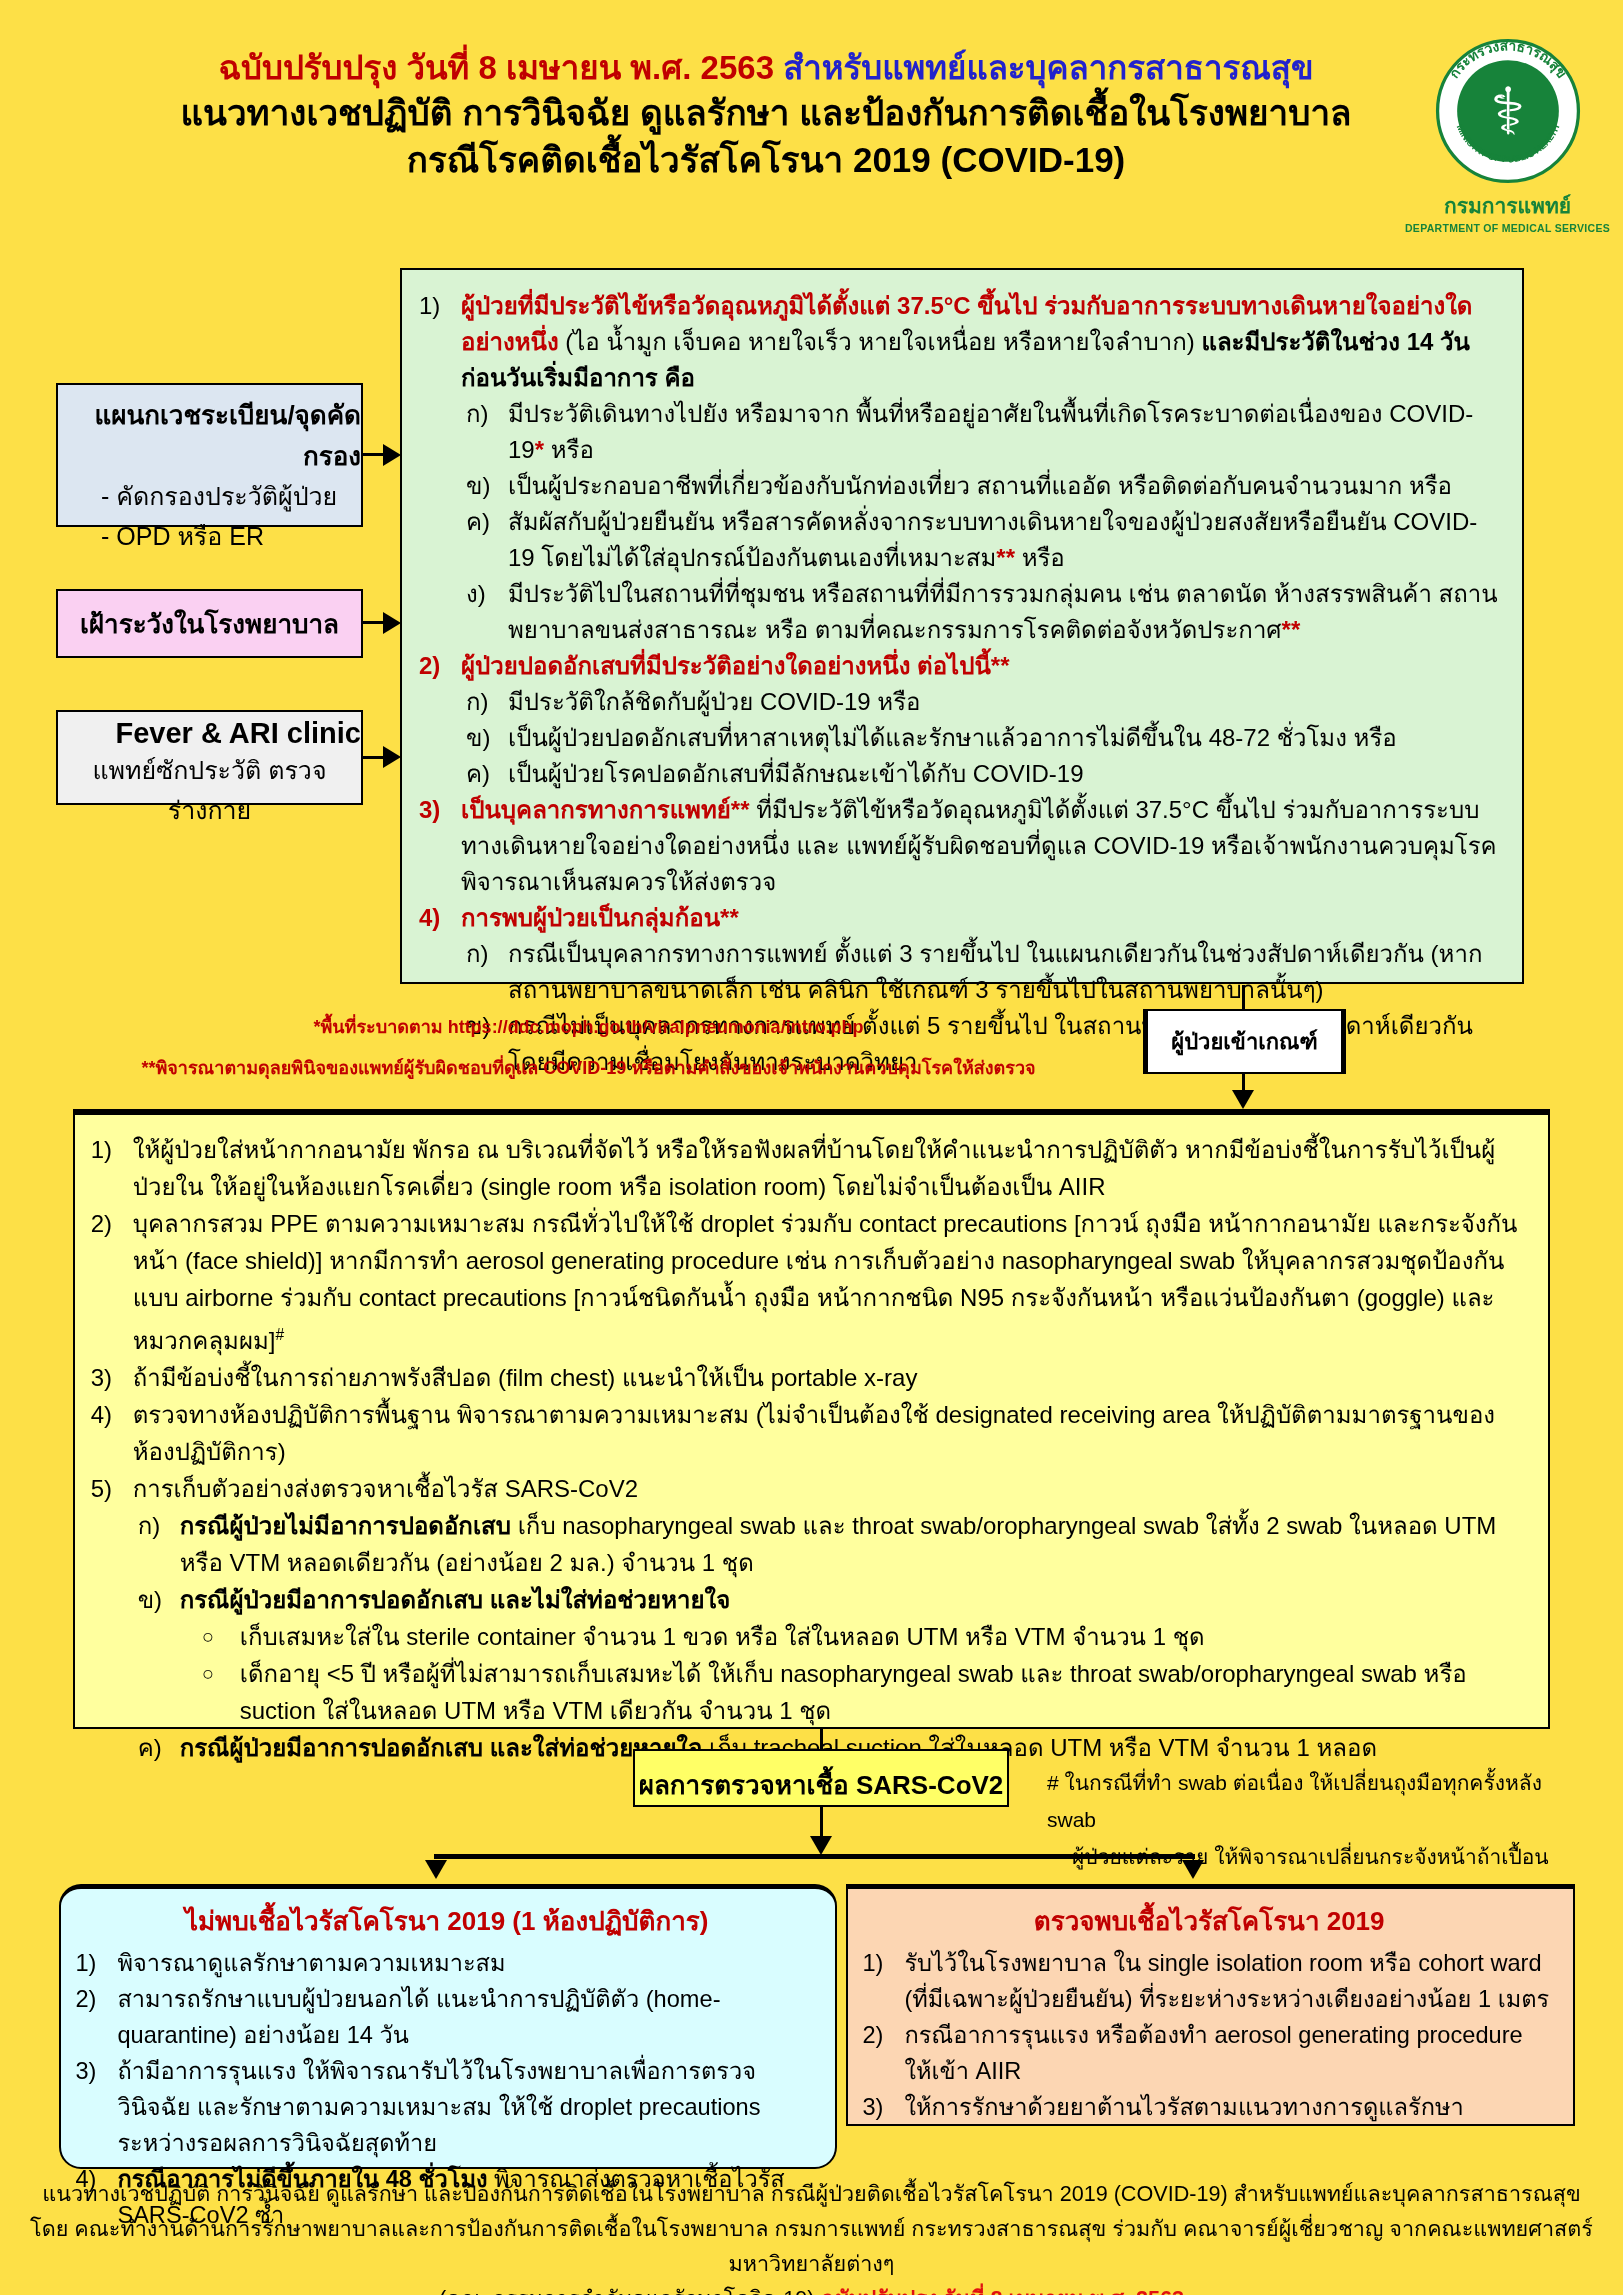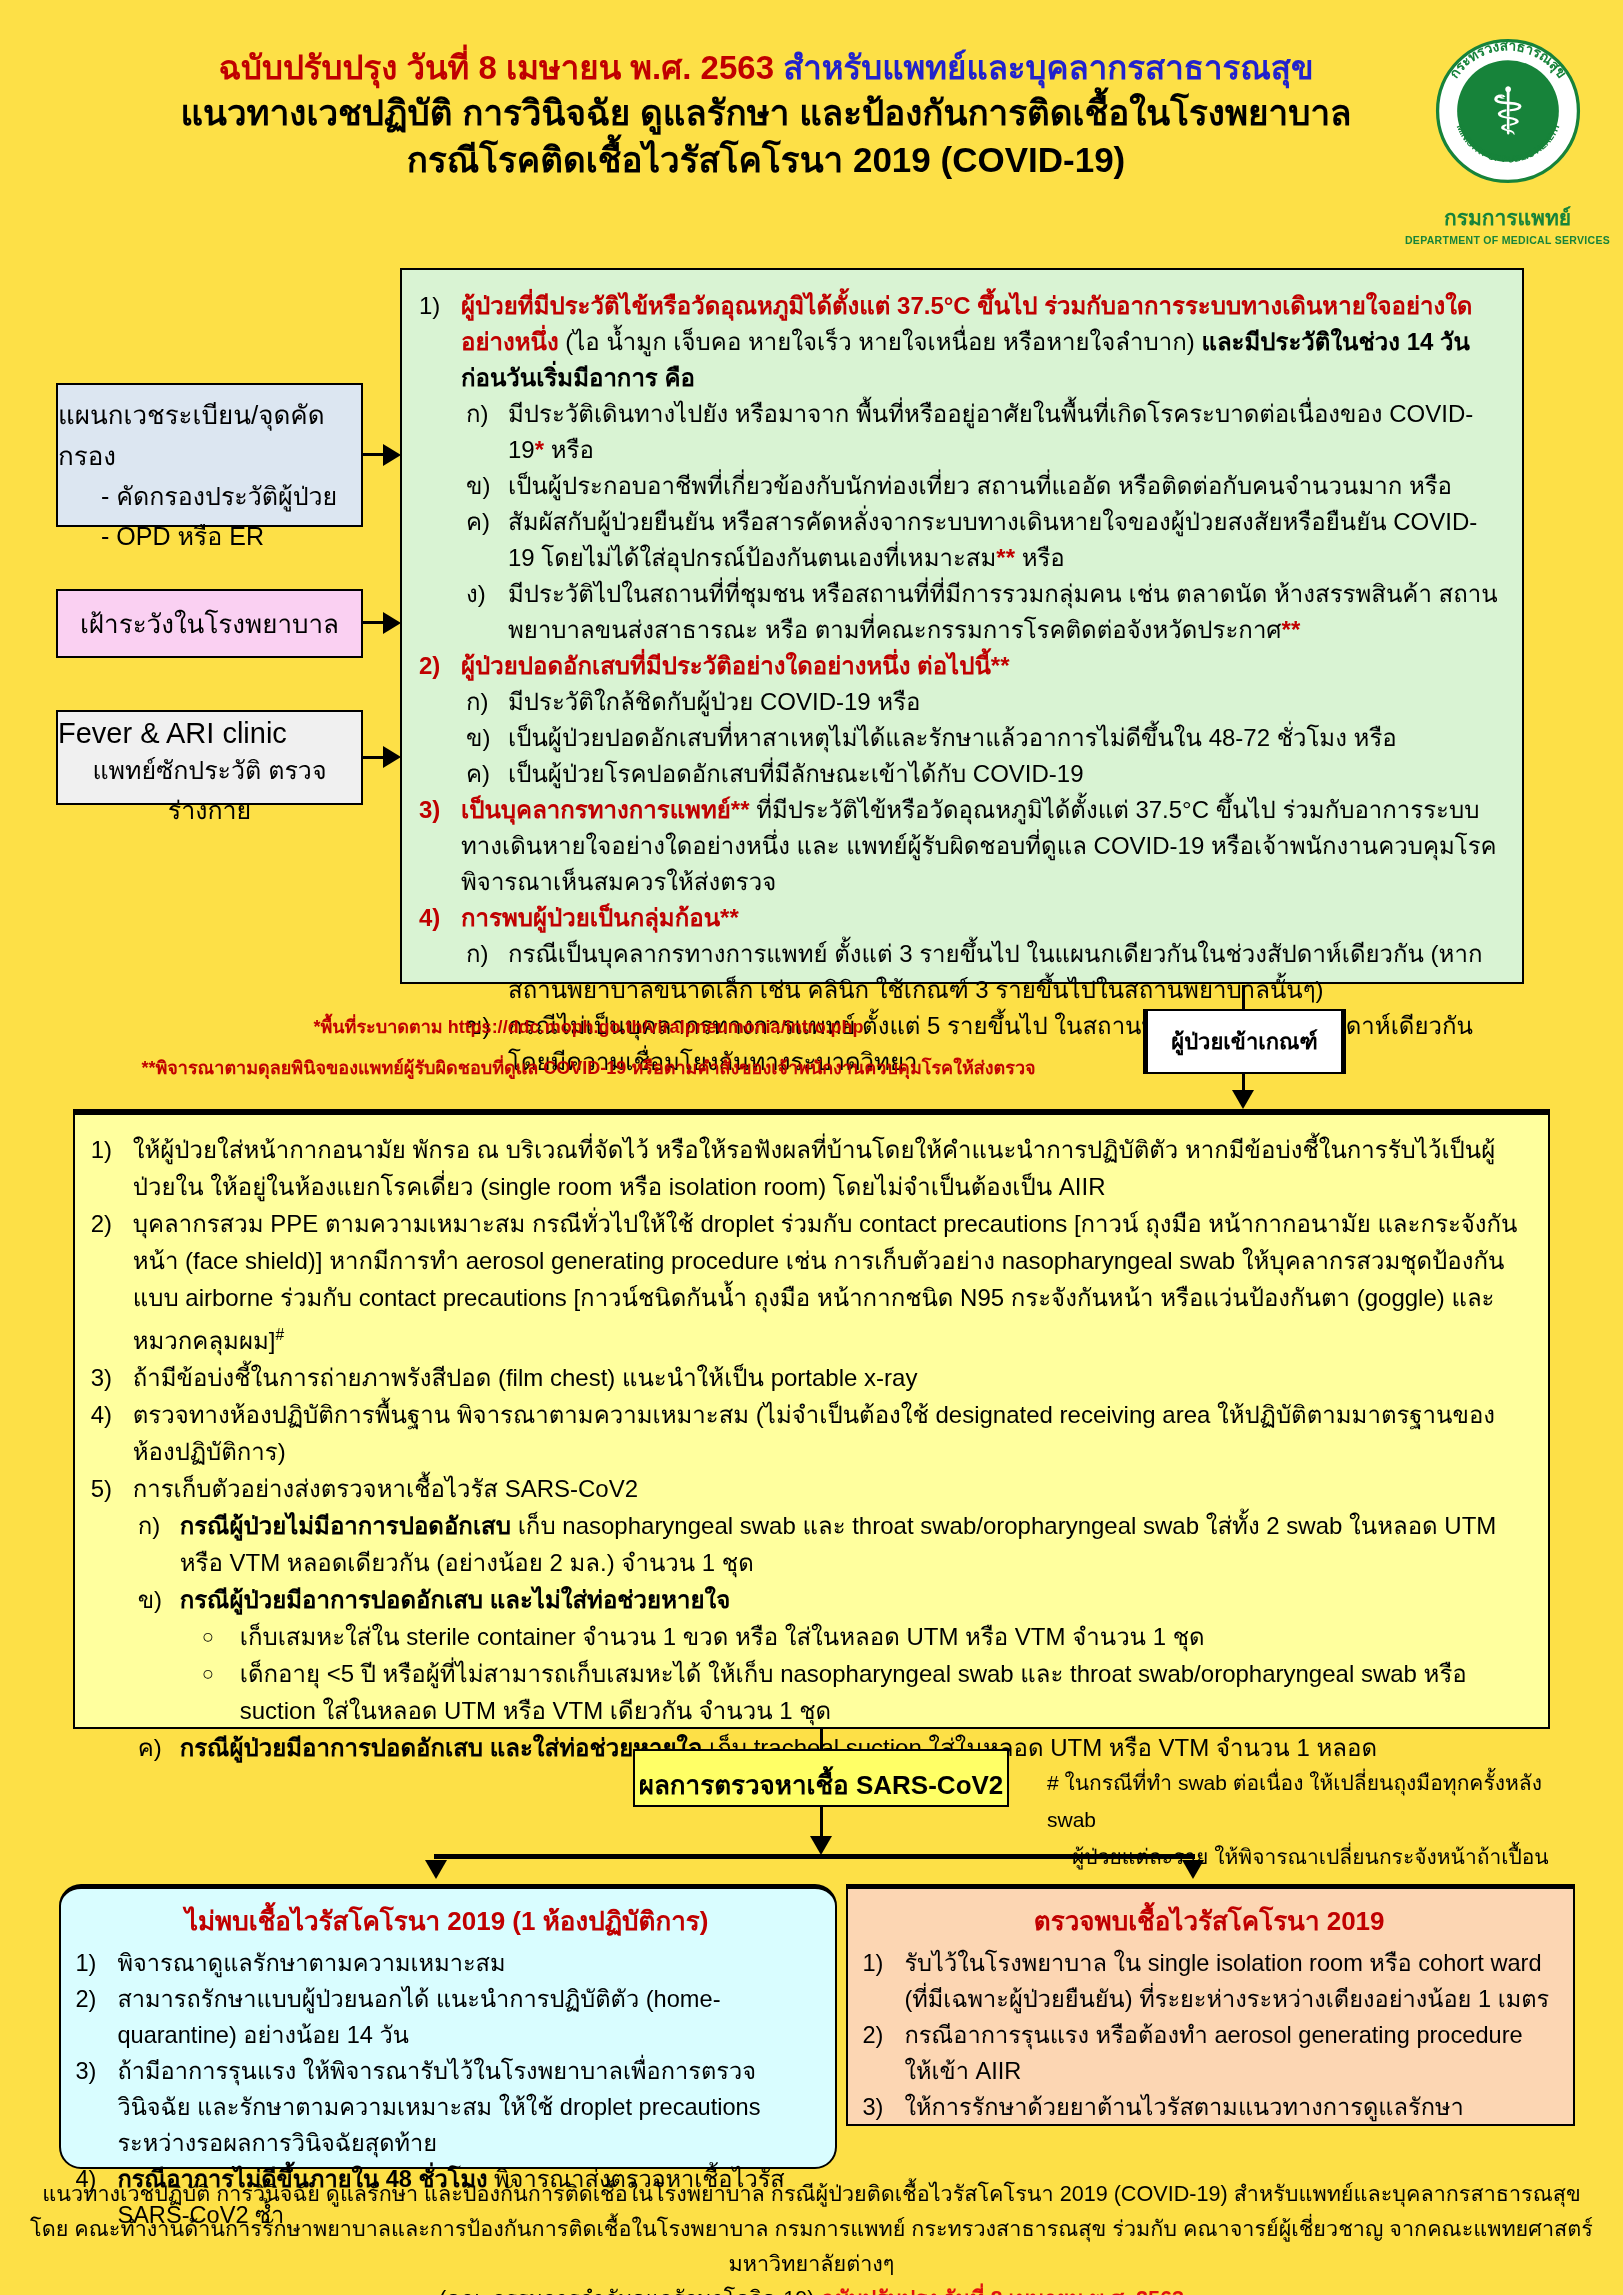--- a/index.html
+++ b/index.html
@@ -9,27 +9,27 @@
 
   
   .hdr{left:92px;top:47px;width:1348px;text-align:center;}
   .hdr-l1{font-size:33px;font-weight:bold;line-height:42px;}
   .hdr-l1 .red{color:var(--c-red,#c00000);}
   .hdr-l1 .blue{color:var(--c-blue,#2222cc);}
   .hdr-l2,.hdr-l3{font-size:35px;font-weight:600;line-height:47px;}
 
   
   .logo{left:1393px;top:36px;width:229px;text-align:center;}
-  .logo .dept-th{font-size:21px;font-weight:bold;color:var(--c-logo_green,#17833a);margin-top:13px;}
+  .logo .dept-th{font-size:21px;font-weight:bold;color:var(--c-logo_green,#17833a);margin-top:1px;}
   .logo .dept-en{font-size:10.5px;font-weight:bold;color:var(--c-logo_green,#17833a);letter-spacing:0.3px;}
 
   
   .box{border:2.6px solid #000;}
   .entry{left:56px;width:307px;background:var(--c-blue_box,#dce6f1);border-width:2px;}
-  .entry-title{font-size:26px;font-weight:normal;text-align:left;}
+  .entry-title{font-size:26px;font-weight:bold;text-align:right;}
   .entry-bullet{font-size:25px;padding-left:43px;}
 
   .criteria{left:400px;top:268px;width:1124px;height:716px;
             background:var(--c-green_box,#d9f3d3);padding:18.3px 19.6px 0 17px;
             font-size:24px;line-height:36px;}
   .crow{display:flex;align-items:flex-start;}
   .crow .num{flex:0 0 42px;}
   .crow .txt{flex:1 1 auto;}
   .crow.l2{padding-left:47px;}
   .crow.l3{padding-left:111px;}

